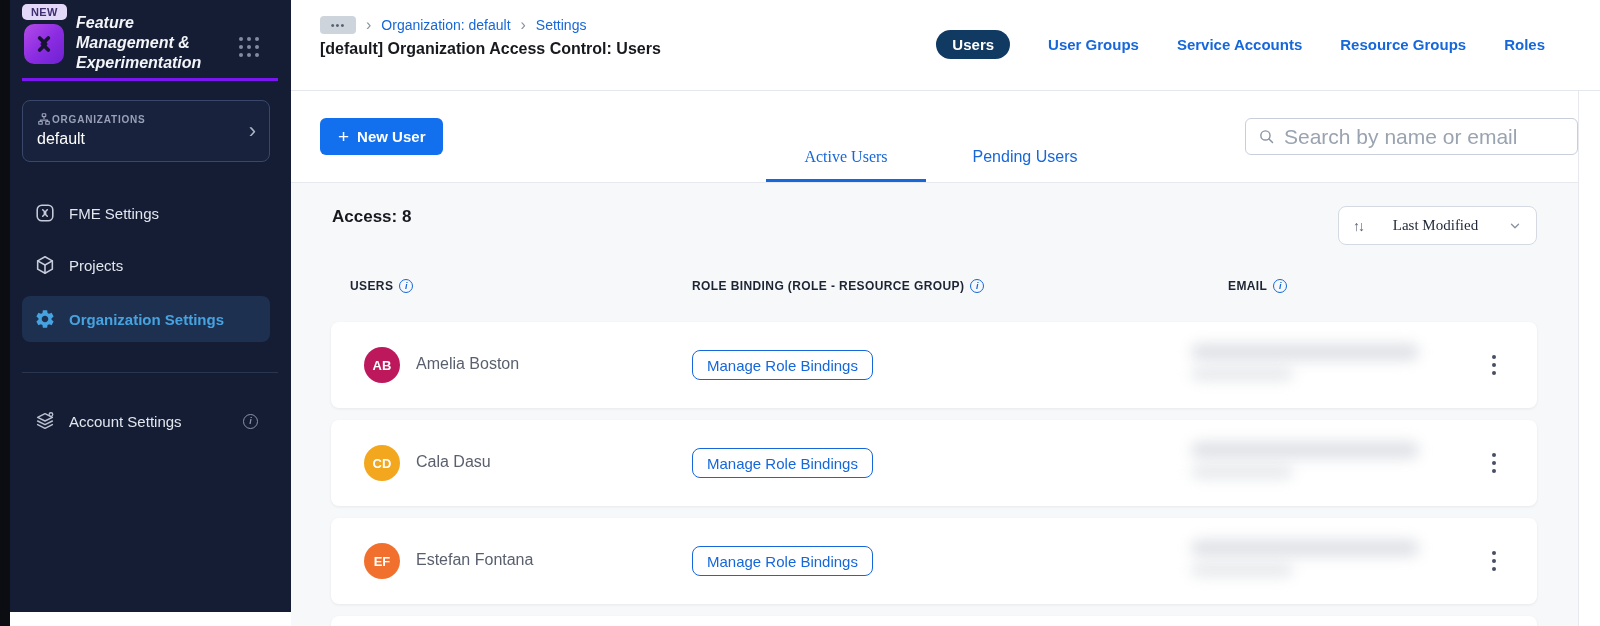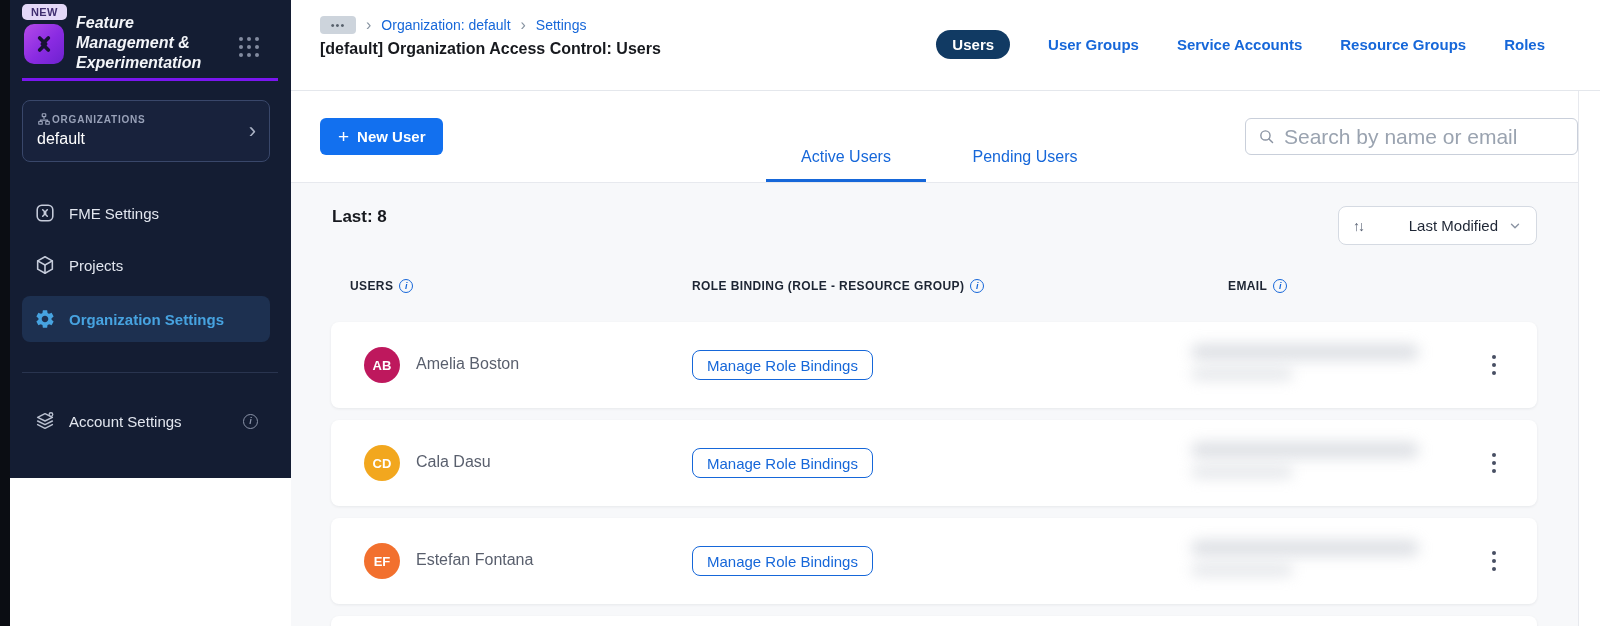--- a/index.html
+++ b/index.html
@@ -3,21 +3,21 @@
 <meta charset="utf-8">
 <style>
   * { margin:0; padding:0; box-sizing:border-box; }
   body { font-family:"Liberation Sans", sans-serif; background:#fff; }
   .screen { position:relative; width:1600px; height:626px; overflow:hidden; background:#fff; }
 
   
   .left-strip { position:absolute; left:0; top:0; width:10px; height:626px; background:#0b0d13; }
 
   
-  .sidebar { position:absolute; left:10px; top:0; width:281px; height:478px; background:var(--sidebar-bg); }
+  .sidebar { position:absolute; left:10px; top:0; width:281px; height:612px; background:var(--sidebar-bg); }
   .new-badge { position:absolute; left:12px; top:4px; background:#e3d8f8; color:#3f2e70; font-size:11px; font-weight:700; padding:2px 9px; border-radius:5px; letter-spacing:.3px; }
   .logo { position:absolute; left:14px; top:24px; width:40px; height:40px; border-radius:10px; background:linear-gradient(135deg,#b44ae8 0%, #8a2be2 55%, #6d22cf 100%); display:flex; align-items:center; justify-content:center; }
   .product-title { position:absolute; left:66px; top:13px; width:156px; color:#f3f5f9; font-size:16px; font-weight:700; line-height:20px;font-style:italic; }
   .grid-icon { position:absolute; left:229px; top:37px; display:grid; grid-template-columns:repeat(3,4px); grid-gap:4px; }
   .grid-icon i { width:4px; height:4px; border-radius:50%; background:#828ba0; }
   .purple-line { position:absolute; left:12px; top:78px; width:256px; height:3px; background:var(--brand-purple); }
 
   .org-box { position:absolute; left:12px; top:100px; width:248px; height:62px; background:#18223c; border:1px solid #39476a; border-radius:8px; cursor:pointer; }
   .org-box .org-top { position:absolute; left:14px; top:11px; display:flex; align-items:center; gap:1px; color:#98a1b8; }
   .org-box .org-label { font-size:10px; font-weight:700; letter-spacing:.8px; }
@@ -44,32 +44,32 @@
   .top-tabs { position:absolute; right:55px; top:30px; display:flex; align-items:center; gap:38px; }
   .top-tab { color:var(--accent-blue); font-size:15px; font-weight:700; cursor:pointer; white-space:nowrap; }
   .top-tab.pill { background:var(--pill-navy); color:#fff; padding:6px 16px; border-radius:18px; }
 
   .toolbar { position:absolute; left:0; top:91px; width:1287px; height:92px; background:#fff; border-bottom:1px solid #e7e9ee; }
   .btn-new-user { position:absolute; left:29px; top:27px; height:37px; background:var(--button-blue); border:none; border-radius:6px; color:#fff; font-family:inherit; font-size:15px; font-weight:700; padding:0 18px; display:flex; align-items:center; gap:8px; cursor:pointer; }
   .btn-new-user .plus { font-size:19px; font-weight:400; line-height:18px; }
   .subtabs { position:absolute; left:475px; bottom:0; display:flex; gap:34px; }
   .subtab { font-size:16px; color:var(--accent-blue); padding-bottom:13px; text-align:center; cursor:pointer; border-bottom:3px solid transparent; }
   .subtab.t1 { width:160px; } .subtab.t2 { width:130px; }
-  .subtab.active { border-bottom-color:var(--accent-blue); font-weight:500; }
+  .subtab.active { border-bottom-color:var(--accent-blue); font-weight:500;font-family:Liberation Serif, serif; }
   .search-box { position:absolute; left:954px; top:27px; width:333px; height:37px; border:1px solid #c9cfda; border-radius:6px; background:#fff; display:flex; align-items:center; gap:9px; padding:0 12px; }
   .search-box input { border:none; outline:none; flex:1; font-family:inherit; font-size:21px; color:#4a505c; background:transparent; }
   .search-box input::placeholder { color:#9aa3b0; }
 
   .right-gutter { position:absolute; left:1287px; top:91px; width:22px; height:535px; background:#fff; border-left:1px solid #e7e9ee; }
 
   .content { position:absolute; left:0; top:183px; width:1287px; height:443px; background:var(--content-bg); overflow:hidden; }
   .total { position:absolute; left:41px; top:24px; font-size:17px; font-weight:700; color:#17191e; }
   .sort-btn { position:absolute; left:1047px; top:23px; width:199px; height:39px; background:#fff; border:1px solid #d5dae2; border-radius:8px; display:flex; align-items:center; gap:10px; padding:0 14px; cursor:pointer; font-family:inherit; }
   .sort-glyph { font-size:14px; color:#5a6375; letter-spacing:-2px; }
-  .sort-label { font-size:15px; color:#1e2635; flex:1; text-align:right; }
+  .sort-label { font-size:15px; color:#1e2635; flex:1; text-align:center;font-family:Liberation Serif, serif; }
 
   .thead { position:absolute; top:96px; height:16px; }
   .th { position:absolute; display:flex; align-items:center; gap:6px; font-size:12px; font-weight:700; letter-spacing:.4px; color:#1d2533; white-space:nowrap; }
   .th .info-circle { color:var(--accent-blue); width:14px; height:14px; }
   .th1 { left:59px; } .th2 { left:401px; } .th3 { left:937px; }
 
   .row { position:absolute; left:40px; width:1206px; height:86px; background:#fff; border-radius:8px; box-shadow:0 1px 3px rgba(16,24,40,.07); }
   .avatar { position:absolute; left:33px; top:25px; width:36px; height:36px; border-radius:50%; color:#fff; font-size:13px; font-weight:700; display:flex; align-items:center; justify-content:center; }
   .uname { position:absolute; left:85px; top:33px; font-size:16px; color:#595f6d; }
   .manage-btn { position:absolute; left:361px; top:28px; height:30px; background:#fff; border:1.5px solid var(--accent-blue); border-radius:8px; color:var(--accent-blue); font-family:inherit; font-size:15px; font-weight:500; padding:0 14px; cursor:pointer; }
@@ -196,21 +196,21 @@
           <path d="M15.5 15.5 L20.5 20.5"></path>
         </svg>
         <input type="text" placeholder="Search by name or email" style="">
       </div>
     </div>
 
     <div class="right-gutter"></div>
 
     <div class="content">
       <div class="total">
-        <span>Last:</span>
+        <span>Access:</span>
         <span>8</span>
       </div>
       <button class="sort-btn">
         <span class="sort-glyph">↑↓</span>
         <span class="sort-label">Last Modified</span>
         <svg width="14" height="14" viewBox="0 0 24 24" fill="none" stroke="#8a93a2" stroke-width="2.4" stroke-linecap="round" stroke-linejoin="round">
           <path d="M6 9 L12 15 L18 9"></path>
         </svg>
       </button>
 

